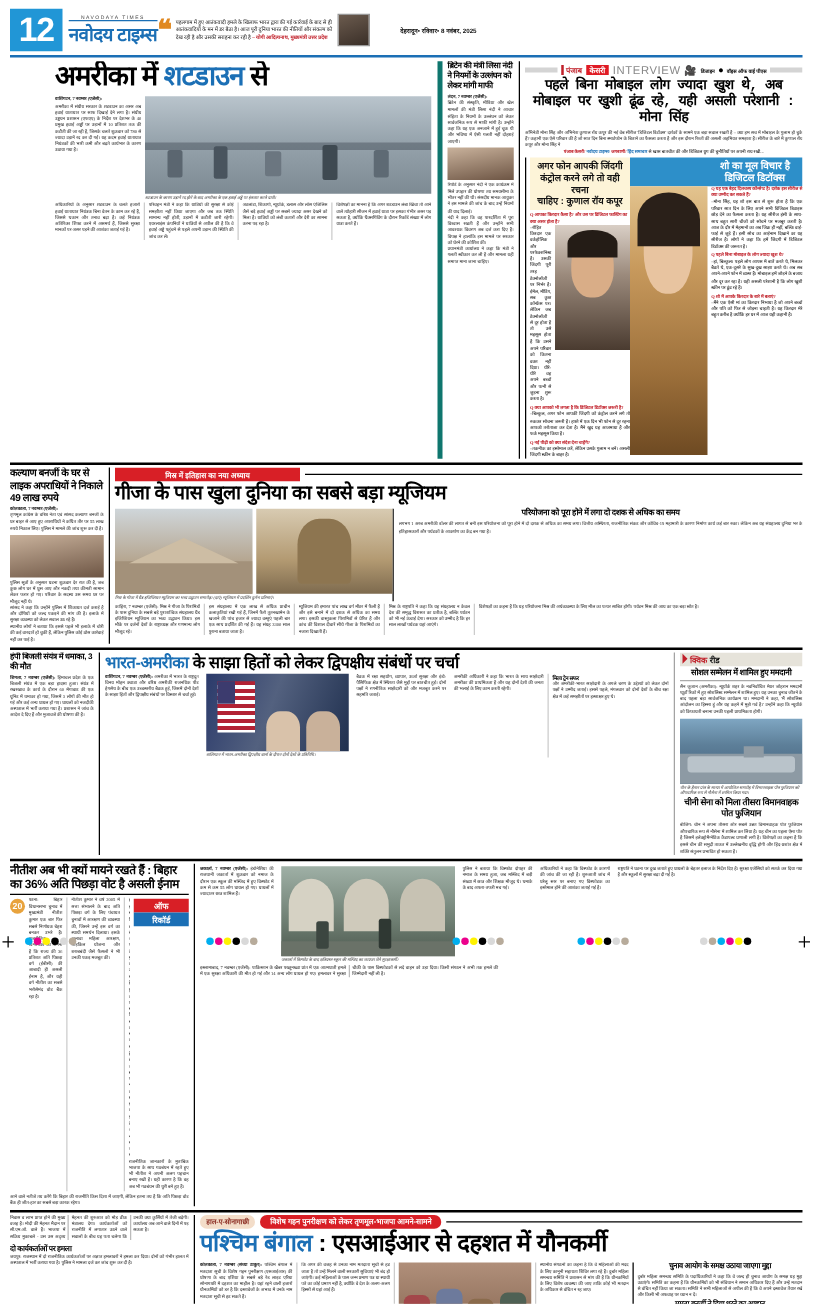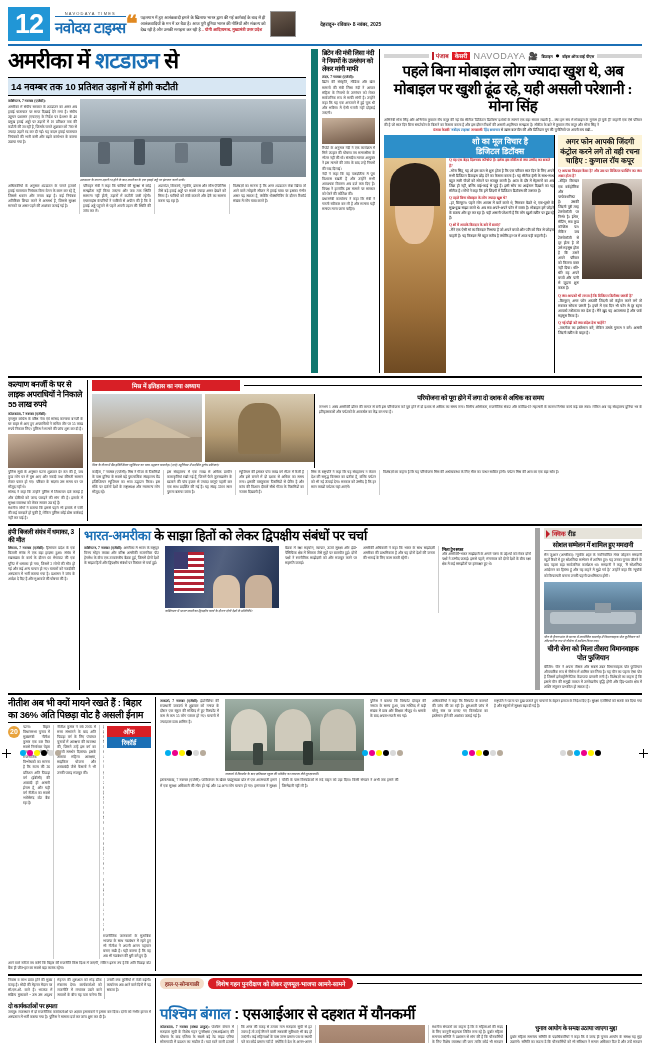--- a/index.html
+++ b/index.html
@@ -40,21 +40,21 @@
   }
   .hl { font-family:"Liberation Sans",sans-serif; font-weight:bold; color:#000; letter-spacing:-0.3px;}
   .blue { color:#1b6fb5; }
   .red { color:#c0202a; }
 
   
   .row { display:flex; }
   .col { overflow:hidden; }
 
   
-  .lead { width:310px; padding-right:5px; border-right:7px solid #0f766e; }
+  .lead { width:310px; padding-right:5px; border-right:4px solid #0f766e;margin-left:36px; }
   .lead-h { font-size:22px; line-height:1.12; font-weight:bold; font-family:"Liberation Sans",sans-serif; letter-spacing:-0.8px; }
   .lead-sub {
     background:#d8e7f3; font-size:9.5px; font-weight:bold; padding:2px 3px; margin-top:3px;
     font-family:"Liberation Sans",sans-serif; border-top:1px solid #000; border-bottom:1px solid #000;
   }
   .photo { background:#c9cfd4; position:relative; overflow:hidden; }
   .photo.airport { background:
       linear-gradient(180deg,#b9c4cc 0%,#97a4ad 45%,#7d8a93 100%); }
   .photo.museum { background:linear-gradient(180deg,#cfd6da 0%,#b6a792 60%,#8d7f6c 100%); }
   .photo.museum2 { background:linear-gradient(180deg,#d8cbb2 0%,#b39a72 60%,#7d6a4e 100%); }
@@ -67,21 +67,21 @@
   .cols3 { column-count:3; column-gap:5px; column-rule:1px solid #bbb; }
   .cols4 { column-count:4; column-gap:5px; column-rule:1px solid #bbb; }
 
   
   .intv-head { display:flex; align-items:center; justify-content:center; gap:3px; padding:2px 0; }
   .intv-line { flex:1; height:4px; background:#d4d4d4; }
   .tag-punjab { font-size:6px; font-weight:bold; color:#c0202a; font-family:"Liberation Sans",sans-serif; border-left:2px solid #c0202a; padding-left:2px;}
   .tag-kesari { font-size:6px; font-weight:bold; color:#fff; background:#e01b24; padding:0 3px; font-family:"Liberation Sans",sans-serif;}
   .tag-interview { font-size:9px; color:#888; font-family:"Liberation Sans",sans-serif; letter-spacing:0.5px;}
   .tag-small { font-size:4px; font-weight:bold; font-family:"Liberation Sans",sans-serif;}
-  .intv-h { font-size:15px; line-height:1.18; font-weight:bold; font-family:Liberation Serif, serif; text-align:center; letter-spacing:-0.4px; }
+  .intv-h { font-size:11px; line-height:1.18; font-weight:bold; font-family:Liberation Mono, monospace; text-align:center; letter-spacing:-0.4px; }
 
   .byline { font-size:3.6px; text-align:center; line-height:1.4; }
   .byline .b1 { color:#c0202a; font-weight:bold; }
   .byline .b2 { color:#1b6fb5; font-weight:bold; }
 
   .panel-blue { background:#2d8fc9; color:#fff; }
   .panel-cream { background:#fdf4d8; }
   .qa-head-blue { color:#0b4a7a; font-weight:bold; font-size:8px; text-align:center; font-family:"Liberation Sans",sans-serif; line-height:1.2;}
   .qa-head-dark { color:#111; font-weight:bold; font-size:7.5px; text-align:center; font-family:"Liberation Sans",sans-serif; line-height:1.25;}
   .q { font-size:3.6px; line-height:1.4; color:#c0202a; font-weight:bold; }
@@ -139,21 +139,20 @@
     </div>
     <div class="dateline">देहरादून• रविवार• 8 नवंबर, 2025</div>
   </div>
 
   <div class="row" style="margin-top:3px;">
 
     <div class="col lead">
       <div class="lead-h">
         <span>अमरीका में </span><span class="blue">शटडाउन</span><span> से</span>
       </div>
-      <div class="lead-sub">14 नवम्बर तक 10 प्रतिशत उड़ानों में होगी कटौती</div>
 
       <div class="row" style="margin-top:3px;">
         <div style="width:72px;padding-right:3px;">
           <div class="body-text">
             <b>वाशिंगटन, 7 नवम्बर (एजेंसी):</b>
           </div>
           <div class="body-text" style="margin-top:1px;">अमरीका में संघीय सरकार के शटडाउन का असर अब हवाई यातायात पर साफ दिखाई देने लगा है। संघीय उड्डयन प्रशासन (एफएए) के निर्देश पर देशभर के 40 प्रमुख हवाई अड्डों पर उड़ानों में 10 प्रतिशत तक की कटौती की जा रही है, जिसके चलते शुक्रवार को 780 से ज्यादा उड़ानें रद कर दी गईं। यह कदम हवाई यातायात नियंत्रकों की भारी कमी और बढ़ते कार्यभार के कारण उठाया गया है।</div>
         </div>
         <div style="flex:1;">
           <div class="photo airport" style="height:78px;">
@@ -194,38 +193,60 @@
       <div class="body-text">रिपोर्ट के अनुसार नंदी ने एक कार्यक्रम में मिले उपहार की घोषणा तय समयसीमा के भीतर नहीं की थी। संसदीय मानक आयुक्त ने इस मामले की जांच के बाद उन्हें नियमों की याद दिलाई।</div>
       <div class="body-text">नंदी ने कहा कि वह पारदर्शिता में पूरा विश्वास रखती हैं और उन्होंने सभी आवश्यक विवरण अब दर्ज करा दिए हैं। विपक्ष ने हालांकि इस मामले पर सरकार को घेरने की कोशिश की।</div>
       <div class="body-text">प्रधानमंत्री कार्यालय ने कहा कि मंत्री ने गलती स्वीकार कर ली है और मामला यहीं समाप्त माना जाना चाहिए।</div>
     </div>
 
     <div class="col" style="flex:1;padding-left:4px;">
       <div class="intv-head">
         <div class="intv-line"></div>
         <span class="tag-punjab">पंजाब</span>
         <span class="tag-kesari">केसरी</span>
-        <span class="tag-interview">NAVODAYA</span>
+        <span class="tag-interview">INTERVIEW</span>
         <span style="font-size:8px;">🎥</span>
         <span class="tag-small">डिजाइन</span>
         <span style="font-size:7px;">⏺</span>
         <span class="tag-small">वॉइस ऑफ वाई पीएस</span>
         <div class="intv-line"></div>
       </div>
       <div class="intv-h">पहले बिना मोबाइल लोग ज्यादा खुश थे, अब मोबाइल पर खुशी ढूंढ रहे, यही असली परेशानी : मोना सिंह</div>
       <div class="body-text" style="margin-top:2px;text-align:justify;">अभिनेत्री मोना सिंह और अभिनेता कुणाल रॉय कपूर की नई वेब सीरीज 'डिजिटल डिटॉक्स' दर्शकों के सामने एक बड़ा सवाल रखती है – क्या हम सच में मोबाइल के गुलाम हो चुके हैं? कहानी एक ऐसे परिवार की है जो सात दिन बिना स्मार्टफोन के बिताने का फैसला करता है और इस दौरान रिश्तों की असली अहमियत समझता है। सीरीज के बारे में कुणाल रॉय कपूर और मोना सिंह ने</div>
       <div class="byline">
         <span class="b1">पंजाब केसरी/</span>
         <span class="b2">नवोदय टाइम्स/</span>
         <span class="b1">जगबाणी/</span>
         <span class="b2">हिंद समाचार</span>
         <span>से खास बातचीत की और डिजिटल युग की चुनौतियों पर अपनी राय रखी...</span>
       </div>
 
       <div class="row" style="margin-top:2px;">
+
+        <div style="flex:1;padding-left:3px;border-left:1px solid #000;">
+          <div class="panel-cream" style="padding:2px;">
+            <div class="qa-head-dark">अगर फोन आपकी जिंदगी</div>
+            <div class="qa-head-dark">कंट्रोल करने लगे तो वही रचना</div>
+            <div class="qa-head-dark red">चाहिए : कुणाल रॉय कपूर</div>
+          </div>
+          <div class="q" style="margin-top:2px;">Q आपका किरदार कैसा है? और उस पर डिजिटल फास्टिंग का क्या असर होता है?</div>
+          <div style="display:flex;">
+            <div class="a" style="flex:1;padding-right:3px;">–रोहित किरदार एक वर्कहोलिक और परफेक्शनिस्ट है। उसकी जिंदगी पूरी तरह टेक्नोलॉजी पर निर्भर है। ईमेल, मीटिंग, सब कुछ कॉन्फ्रेंस पर। लेकिन जब टेक्नोलॉजी से दूर होता है तो उसे महसूस होता है कि उसने अपने परिवार को कितना वक्त नहीं दिया। धीरे-धीरे वह अपने बच्चों और पत्नी से जुड़ना शुरू करता है।</div>
+            <div style="width:60px;">
+              <div class="photo" style="height:100px;background:linear-gradient(180deg,#d9cfc6 0%,#9b8a7c 40%,#4a3b30 100%);position:relative;">
+                <div style="position:absolute;left:22%;top:10%;width:56%;height:48%;border-radius:45%;background:#d9ad87;"></div>
+                <div style="position:absolute;left:16%;top:4%;width:68%;height:22%;border-radius:50% 50% 0 0;background:#241c16;"></div>
+              </div>
+            </div>
+          </div>
+          <div class="q" style="margin-top:2px;">Q क्या आपको भी लगता है कि डिजिटल डिटॉक्स जरूरी है?</div>
+          <div class="a">–बिल्कुल, अगर फोन आपकी जिंदगी को कंट्रोल करने लगे तो रुककर सोचना जरूरी है। हफ्ते में एक दिन भी फोन से दूर रहना आपको तरोताजा कर देता है। मैंने खुद यह आजमाया है और फर्क महसूस किया है।</div>
+          <div class="q" style="margin-top:2px;">Q नई पीढ़ी को क्या संदेश देना चाहेंगे?</div>
+          <div class="a">–तकनीक का इस्तेमाल करें, लेकिन उसके गुलाम न बनें। असली जिंदगी स्क्रीन के बाहर है।</div>
+        </div>
 
         <div style="width:170px;">
           <div class="panel-blue" style="padding:2px 3px;display:flex;">
             <div style="width:62px;"></div>
             <div style="flex:1;">
               <div class="qa-head-blue" style="color:#fff;">शो का मूल विचार है</div>
               <div class="qa-head-blue" style="color:#fff;">डिजिटल डिटॉक्स</div>
             </div>
           </div>
           <div style="display:flex;">
@@ -238,66 +259,45 @@
             <div style="flex:1;padding-left:3px;">
               <div class="q">Q यह एक बेहद दिलचस्प कॉन्सेप्ट है। दर्शक इस सीरीज से क्या उम्मीद कर सकते हैं?</div>
               <div class="a">–मोना सिंह, यह शो इस बात से शुरू होता है कि एक परिवार सात दिन के लिए अपने सभी डिजिटल डिवाइस छोड़ देने का फैसला करता है। यह सीरीज हंसी के साथ-साथ बहुत सारी चीजों को सोचने पर मजबूर करती है। आज के दौर में मेहमानों का अब जिक्र ही नहीं, बल्कि वाई-फाई से जुड़े हैं। इसी सोच का आईनाम दिखाने का यह सीरीज है। लोगों ने कहा कि हमें जिंदगी में डिजिटल डिटॉक्स की जरूरत है।</div>
               <div class="q" style="margin-top:2px;">Q पहले बिना मोबाइल के लोग ज्यादा खुश थे?</div>
               <div class="a">–हां, बिल्कुल। पहले लोग आपस में बातें करते थे, मिलकर बैठते थे, एक-दूसरे के सुख-दुख साझा करते थे। अब सब अपने-अपने फोन में व्यस्त हैं। मोबाइल हमें जोड़ने के बजाय और दूर कर रहा है। यही असली परेशानी है कि लोग खुशी स्क्रीन पर ढूंढ रहे हैं।</div>
               <div class="q" style="margin-top:2px;">Q शो में आपके किरदार के बारे में बताएं?</div>
               <div class="a">–मैंने एक ऐसी मां का किरदार निभाया है जो अपने बच्चों और पति को फिर से जोड़ना चाहती है। यह किरदार मेरे बहुत करीब है क्योंकि हर घर में आज यही कहानी है।</div>
             </div>
           </div>
         </div>
-
-        <div style="flex:1;padding-left:3px;border-left:1px solid #000;">
-          <div class="panel-cream" style="padding:2px;">
-            <div class="qa-head-dark">अगर फोन आपकी जिंदगी</div>
-            <div class="qa-head-dark">कंट्रोल करने लगे तो वही रचना</div>
-            <div class="qa-head-dark red">चाहिए : कुणाल रॉय कपूर</div>
-          </div>
-          <div class="q" style="margin-top:2px;">Q आपका किरदार कैसा है? और उस पर डिजिटल फास्टिंग का क्या असर होता है?</div>
-          <div style="display:flex;">
-            <div class="a" style="flex:1;padding-right:3px;">–रोहित किरदार एक वर्कहोलिक और परफेक्शनिस्ट है। उसकी जिंदगी पूरी तरह टेक्नोलॉजी पर निर्भर है। ईमेल, मीटिंग, सब कुछ कॉन्फ्रेंस पर। लेकिन जब टेक्नोलॉजी से दूर होता है तो उसे महसूस होता है कि उसने अपने परिवार को कितना वक्त नहीं दिया। धीरे-धीरे वह अपने बच्चों और पत्नी से जुड़ना शुरू करता है।</div>
-            <div style="width:60px;">
-              <div class="photo" style="height:100px;background:linear-gradient(180deg,#d9cfc6 0%,#9b8a7c 40%,#4a3b30 100%);position:relative;">
-                <div style="position:absolute;left:22%;top:10%;width:56%;height:48%;border-radius:45%;background:#d9ad87;"></div>
-                <div style="position:absolute;left:16%;top:4%;width:68%;height:22%;border-radius:50% 50% 0 0;background:#241c16;"></div>
-              </div>
-            </div>
-          </div>
-          <div class="q" style="margin-top:2px;">Q क्या आपको भी लगता है कि डिजिटल डिटॉक्स जरूरी है?</div>
-          <div class="a">–बिल्कुल, अगर फोन आपकी जिंदगी को कंट्रोल करने लगे तो रुककर सोचना जरूरी है। हफ्ते में एक दिन भी फोन से दूर रहना आपको तरोताजा कर देता है। मैंने खुद यह आजमाया है और फर्क महसूस किया है।</div>
-          <div class="q" style="margin-top:2px;">Q नई पीढ़ी को क्या संदेश देना चाहेंगे?</div>
-          <div class="a">–तकनीक का इस्तेमाल करें, लेकिन उसके गुलाम न बनें। असली जिंदगी स्क्रीन के बाहर है।</div>
-        </div>
       </div>
     </div>
   </div>
 
   <div class="thickrule" style="margin-top:3px;"></div>
   <div class="row" style="margin-top:2px;">
 
     <div class="col" style="width:80px;padding-right:4px;border-right:1px solid #000;">
-      <div class="hl" style="font-size:8px;line-height:1.22;">कल्याण बनर्जी के घर से लाइक अपराधियों ने निकाले 55 लाख रुपये</div>
+      <div class="hl" style="font-size:8px;line-height:1.22;">कल्याण बनर्जी के घर से लाइक अपराधियों ने निकाले 49 लाख रुपये</div>
       <div class="body-text" style="margin-top:2px;">
         <b>कोलकाता, 7 नवम्बर (एजेंसी):</b>
       </div>
       <div class="body-text">तृणमूल कांग्रेस के वरिष्ठ नेता एवं सांसद कल्याण बनर्जी के घर बाहर से आए हुए अपराधियों ने कथित तौर पर 55 लाख रुपये निकाल लिए। पुलिस ने मामले की जांच शुरू कर दी है।</div>
       <div class="photo portrait" style="height:34px;margin:2px 0;"></div>
       <div class="body-text">पुलिस सूत्रों के अनुसार घटना शुक्रवार देर रात की है, जब कुछ लोग घर में घुस आए और नकदी तथा कीमती सामान लेकर फरार हो गए। परिवार के सदस्य उस समय घर पर मौजूद नहीं थे।</div>
       <div class="body-text">सांसद ने कहा कि उन्होंने पुलिस में शिकायत दर्ज कराई है और दोषियों को जल्द पकड़ने की मांग की है। इलाके में सुरक्षा व्यवस्था को लेकर सवाल उठ रहे हैं।</div>
       <div class="body-text">स्थानीय लोगों ने बताया कि इससे पहले भी इलाके में चोरी की कई वारदातें हो चुकी हैं, लेकिन पुलिस कोई ठोस कार्रवाई नहीं कर पाई है।</div>
     </div>
 
     <div class="col" style="flex:1;padding-left:4px;">
       <div style="display:flex;align-items:center;">
         <div class="redbar" style="width:148px;">मिस्र में इतिहास का नया अध्याय</div>
         <div style="flex:1;border-top:1px solid #000;margin-left:4px;"></div>
       </div>
+      <div class="hl" style="font-size:15.5px;line-height:1.18;margin-top:1px;">गीजा के पास खुला दुनिया का सबसे बड़ा म्यूजियम</div>
 
       <div class="row" style="margin-top:3px;">
         <div style="width:222px;">
           <div style="display:flex;gap:3px;">
             <div class="photo museum" style="width:110px;height:68px;position:relative;">
               <div style="position:absolute;left:0;bottom:0;width:100%;height:38%;background:#a3917a;"></div>
               <div style="position:absolute;left:10%;bottom:36%;width:80%;height:30%;background:#cdbda4;clip-path:polygon(0 100%,50% 0,100% 100%);"></div>
             </div>
             <div class="photo museum2" style="flex:1;height:68px;position:relative;">
               <div style="position:absolute;left:30%;top:12%;width:40%;height:76%;background:#8d7550;border-radius:40% 40% 8% 8%;"></div>
@@ -335,21 +335,21 @@
   <div class="row" style="margin-top:2px;">
 
     <div class="col" style="width:72px;padding-right:4px;border-right:1px solid #000;">
       <div class="hl" style="font-size:6.5px;line-height:1.25;">हंपी बिजली संयंत्र में धमाका, 3 की मौत</div>
       <div class="body-text" style="margin-top:2px;">
         <b>शिमला, 7 नवम्बर (एजेंसी):</b>
         <span>हिमाचल प्रदेश के एक बिजली संयंत्र में एक बड़ा हादसा हुआ। संयंत्र में रखरखाव के कार्य के दौरान 60 मेगावाट की एक यूनिट में धमाका हो गया, जिसमें 3 लोगों की मौत हो गई और कई अन्य घायल हो गए। घायलों को नजदीकी अस्पताल में भर्ती कराया गया है। प्रशासन ने जांच के आदेश दे दिए हैं और मुआवजे की घोषणा की है।</span>
       </div>
     </div>
 
-    <div class="col" style="width:460px;padding:0 4px;border-right:5px solid #a3a3a3;">
+    <div class="col" style="width:460px;padding:0 4px;border-right:1px solid #a3a3a3;">
       <div class="hl" style="font-size:13px;line-height:1.2;">
         <span class="blue">भारत-अमरीका</span><span> के साझा हितों को लेकर द्विपक्षीय संबंधों पर चर्चा</span>
       </div>
       <div class="row" style="margin-top:2px;">
         <div style="width:78px;padding-right:3px;">
           <div class="body-text">
             <b>वाशिंगटन, 7 नवम्बर (एजेंसी):</b>
             <span>अमरीका में भारत के राष्ट्रदूत विनय मोहन क्वात्रा और वरिष्ठ अमरीकी राजनयिक पीट हेगसेथ के बीच एक उच्चस्तरीय बैठक हुई, जिसमें दोनों देशों के साझा हितों और द्विपक्षीय संबंधों पर विस्तार से चर्चा हुई।</span>
           </div>
         </div>
@@ -464,21 +464,21 @@
       <div class="hl" style="font-size:6px;margin-top:3px;">दो कार्यकर्ताओं पर हमला</div>
       <div class="body-text">जयपुर: राजस्थान में दो राजनीतिक कार्यकर्ताओं पर अज्ञात हमलावरों ने हमला कर दिया। दोनों को गंभीर हालत में अस्पताल में भर्ती कराया गया है। पुलिस ने मामला दर्ज कर जांच शुरू कर दी है।</div>
     </div>
 
     <div class="col" style="flex:1;padding-left:4px;">
       <div style="display:flex;align-items:center;gap:4px;">
         <span class="pill-light">हाल-ए-सोनागाछी</span>
         <span class="pillbar">विशेष गहन पुनरीक्षण को लेकर तृणमूल-भाजपा आमने-सामने</span>
         <div style="flex:1;border-top:1px solid #000;"></div>
       </div>
-      <div class="hl" style="font-size:15px;line-height:1.2;margin-top:16px;">
+      <div class="hl" style="font-size:19px;line-height:1.2;margin-top:2px;">
         <span class="blue">पश्चिम बंगाल</span><span> : एसआईआर से दहशत में यौनकर्मी</span>
       </div>
 
       <div class="row" style="margin-top:2px;">
         <div style="width:78px;padding-right:3px;border-right:1px solid #ccc;">
           <div class="body-text">
             <b>कोलकाता, 7 नवम्बर (संध्या ठाकुर):</b>
             <span>पश्चिम बंगाल में मतदाता सूची के विशेष गहन पुनरीक्षण (एसआईआर) की घोषणा के बाद एशिया के सबसे बड़े रेड लाइट एरिया सोनागाछी में दहशत का माहौल है। यहां रहने वाली हजारों यौनकर्मियों को डर है कि दस्तावेजों के अभाव में उनके नाम मतदाता सूची से हट सकते हैं।</span>
           </div>
         </div>

